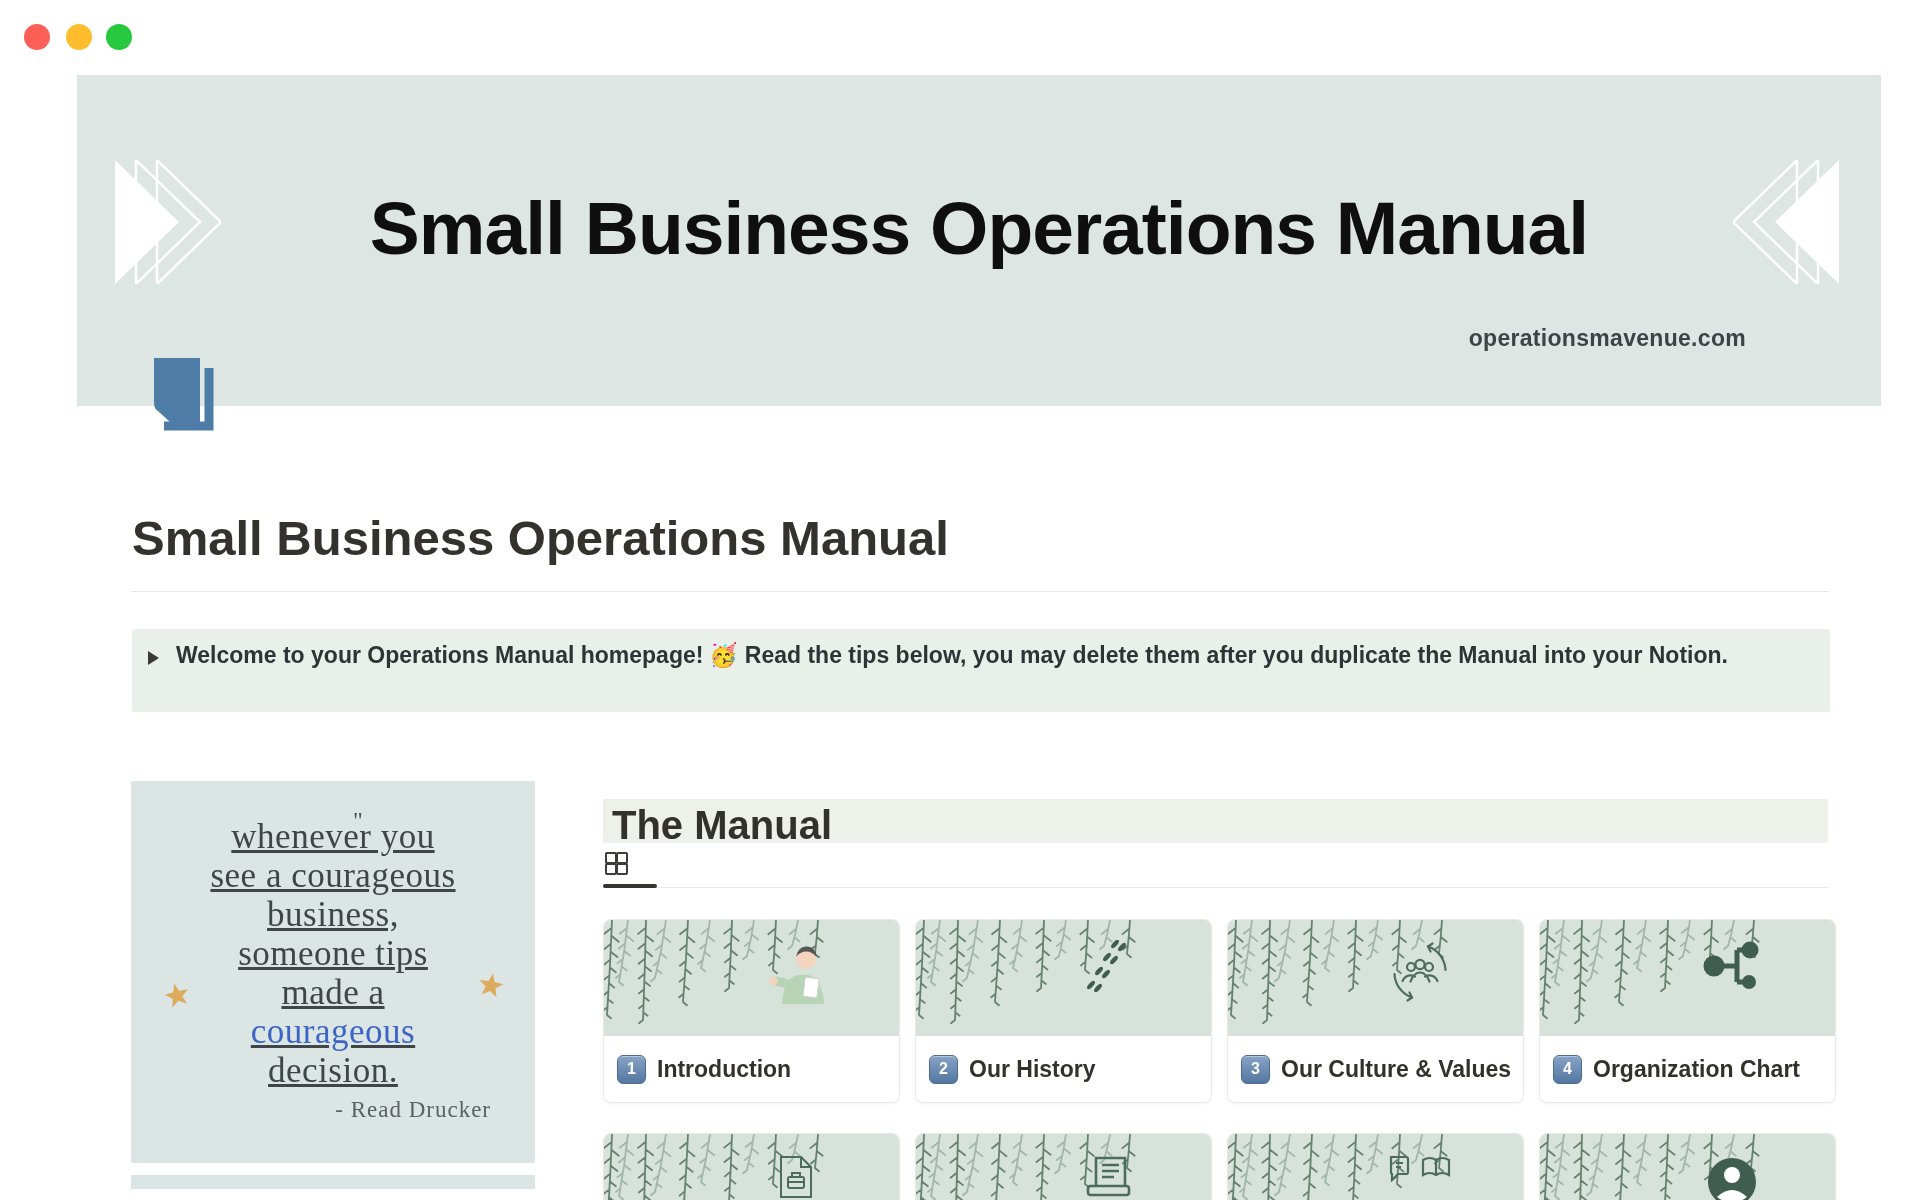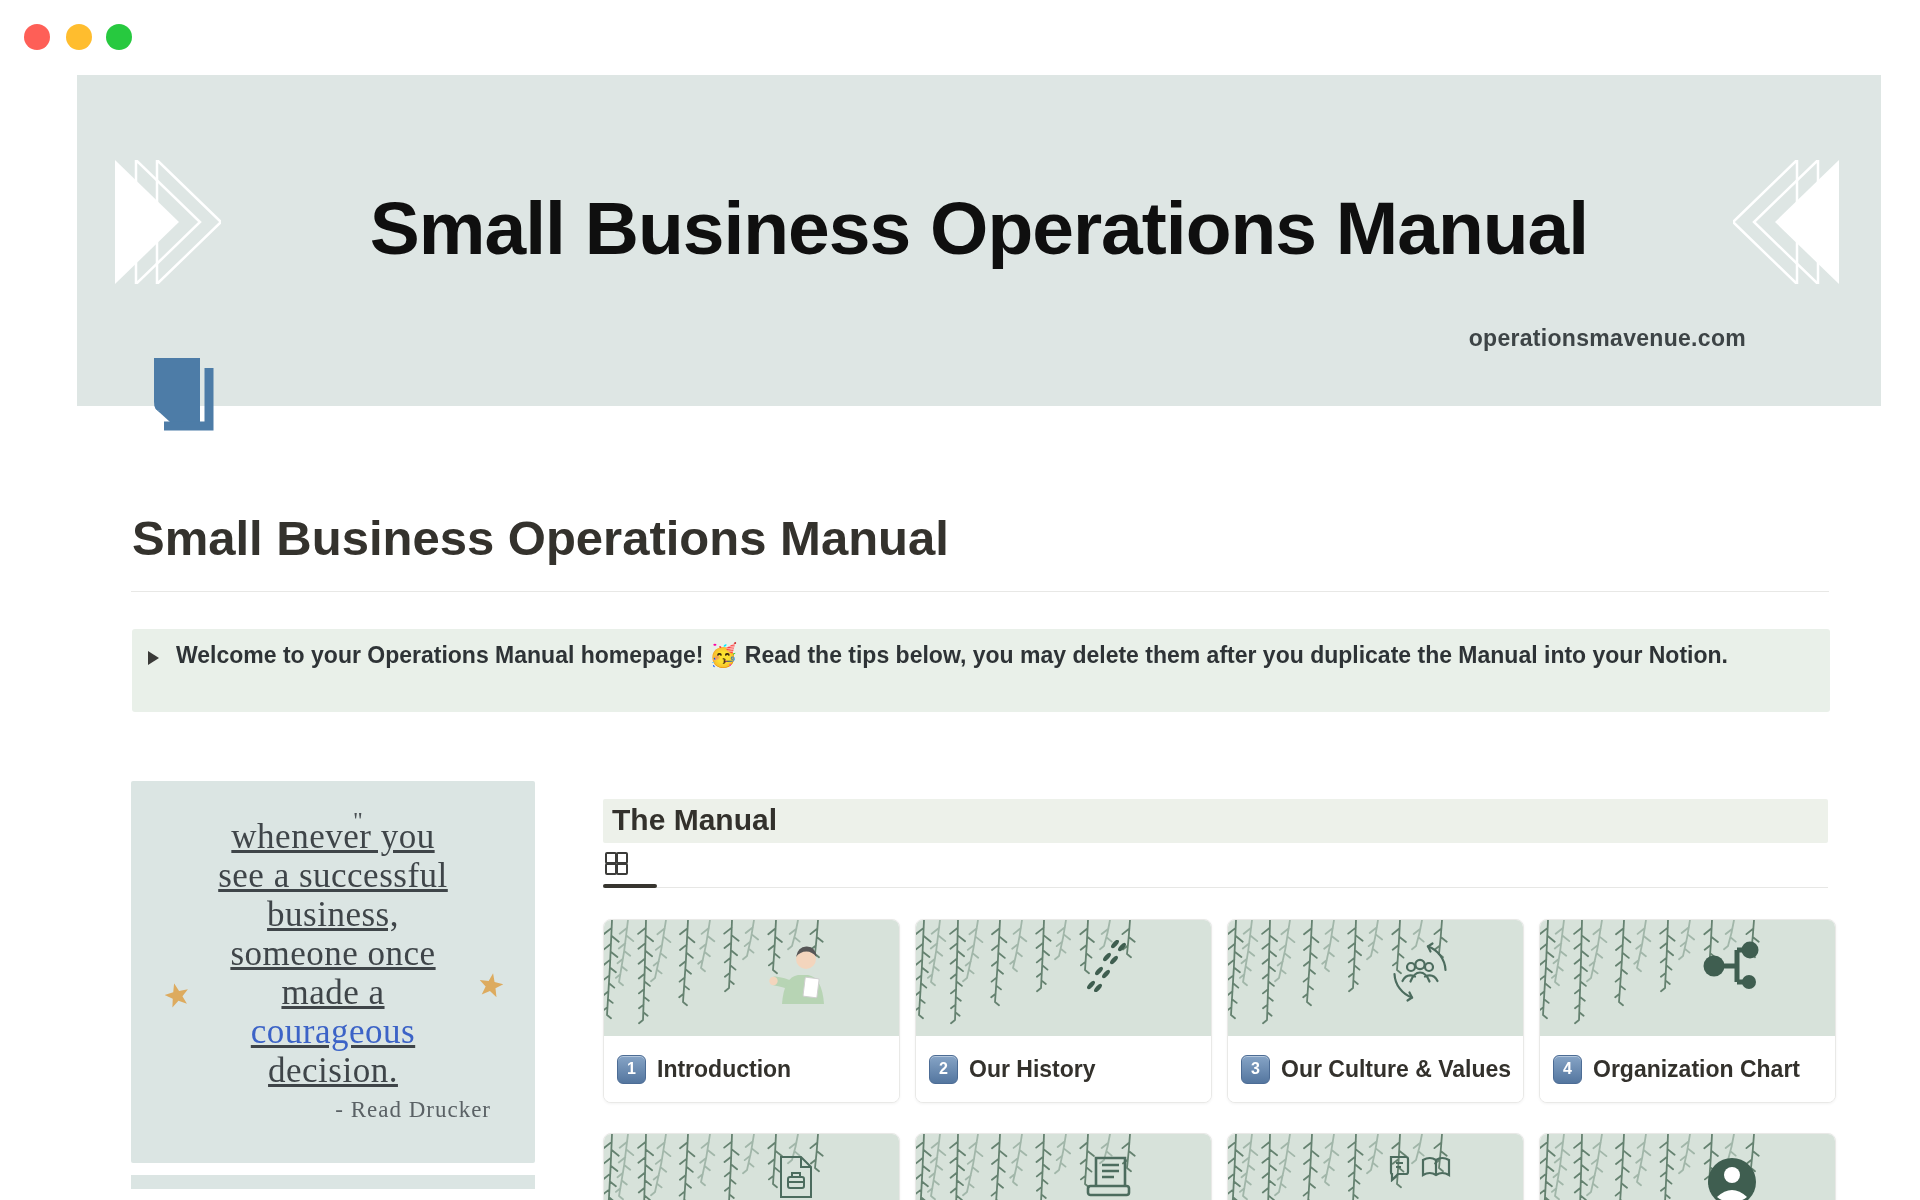--- a/index.html
+++ b/index.html
@@ -39,21 +39,21 @@
                font-size:35px;line-height:39px;color:#3f4549;letter-spacing:.5px;text-decoration:underline;}
   .q-hl{color:var(--hl-blue);}
   .quote-attr{position:absolute;right:44px;top:316px;font-family:"Liberation Serif",serif;font-size:23px;color:#5a6165;letter-spacing:1px;}
   .star{position:absolute;width:24px;height:24px;}
   .star.s-left{left:34px;top:202px;transform:rotate(-14deg);}
   .star.s-right{right:32px;top:192px;transform:rotate(10deg);}
   .next-block-strip{position:absolute;left:131px;top:1175px;width:404px;height:14px;background:var(--quote-bg);}
 
   
   .manual-heading{position:absolute;left:603px;top:799px;width:1225px;height:44px;background:var(--heading-bg);border-radius:2px;}
-  .heading-text{position:absolute;left:9px;top:4px;font-size:30px;font-weight:700;color:#33312c;}
+  .heading-text{position:absolute;left:9px;top:4px;font-size:40px;font-weight:700;color:#33312c;}
   .view-tab{position:absolute;left:605px;top:850px;width:44px;height:32px;cursor:pointer;}
   .gallery-icon{display:grid;grid-template-columns:8px 8px;grid-template-rows:8px 8px;gap:3px;padding-top:2px;}
   .gallery-icon span{width:8px;height:8px;border:2px solid #3b3b39;border-radius:2px;}
   .tab-underline{position:absolute;left:603px;top:884px;width:54px;height:4px;background:#37352f;border-radius:2px;}
   .tabs-divider{position:absolute;left:603px;top:887px;width:1225px;height:1px;background:#e7e7e5;}
 
   .cards-row{position:absolute;left:603px;width:1225px;display:flex;gap:15px;}
   #cards-row-1{top:919px;}
   #cards-row-2{top:1133px;}
   .card{width:295px;flex:0 0 295px;background:#fff;border:1px solid #e9e9e7;border-radius:8px;overflow:hidden;
@@ -104,23 +104,23 @@
 
   <div class="callout">
     <div class="callout-toggle"></div>
     <div class="callout-text">Welcome to your Operations Manual homepage! 🥳 Read the tips below, you may delete them after you duplicate the Manual into your Notion.</div>
   </div>
 
   <div class="quote-card">
     <div class="quote-mark">"</div>
     <div class="quote-lines" id="quote-lines">
         <div class="q-line">whenever you</div>
-        <div class="q-line">see a successful</div>
+        <div class="q-line">see a courageous</div>
         <div class="q-line">business,</div>
-        <div class="q-line">someone once</div>
+        <div class="q-line">someone tips</div>
         <div class="q-line">made a</div>
         <div class="q-line q-hl">courageous</div>
         <div class="q-line">decision.</div>
       </div>
     <svg class="star s-left" viewBox="0 0 24 24">
       <path d="M12 0 L15 8.5 24 9 17 14.5 19.5 23 12 18 4.5 23 7 14.5 0 9 9 8.5 Z" fill="var(--star)"></path>
     </svg>
     <svg class="star s-right" viewBox="0 0 24 24">
       <path d="M12 0 L15 8.5 24 9 17 14.5 19.5 23 12 18 4.5 23 7 14.5 0 9 9 8.5 Z" fill="var(--star)"></path>
     </svg>

